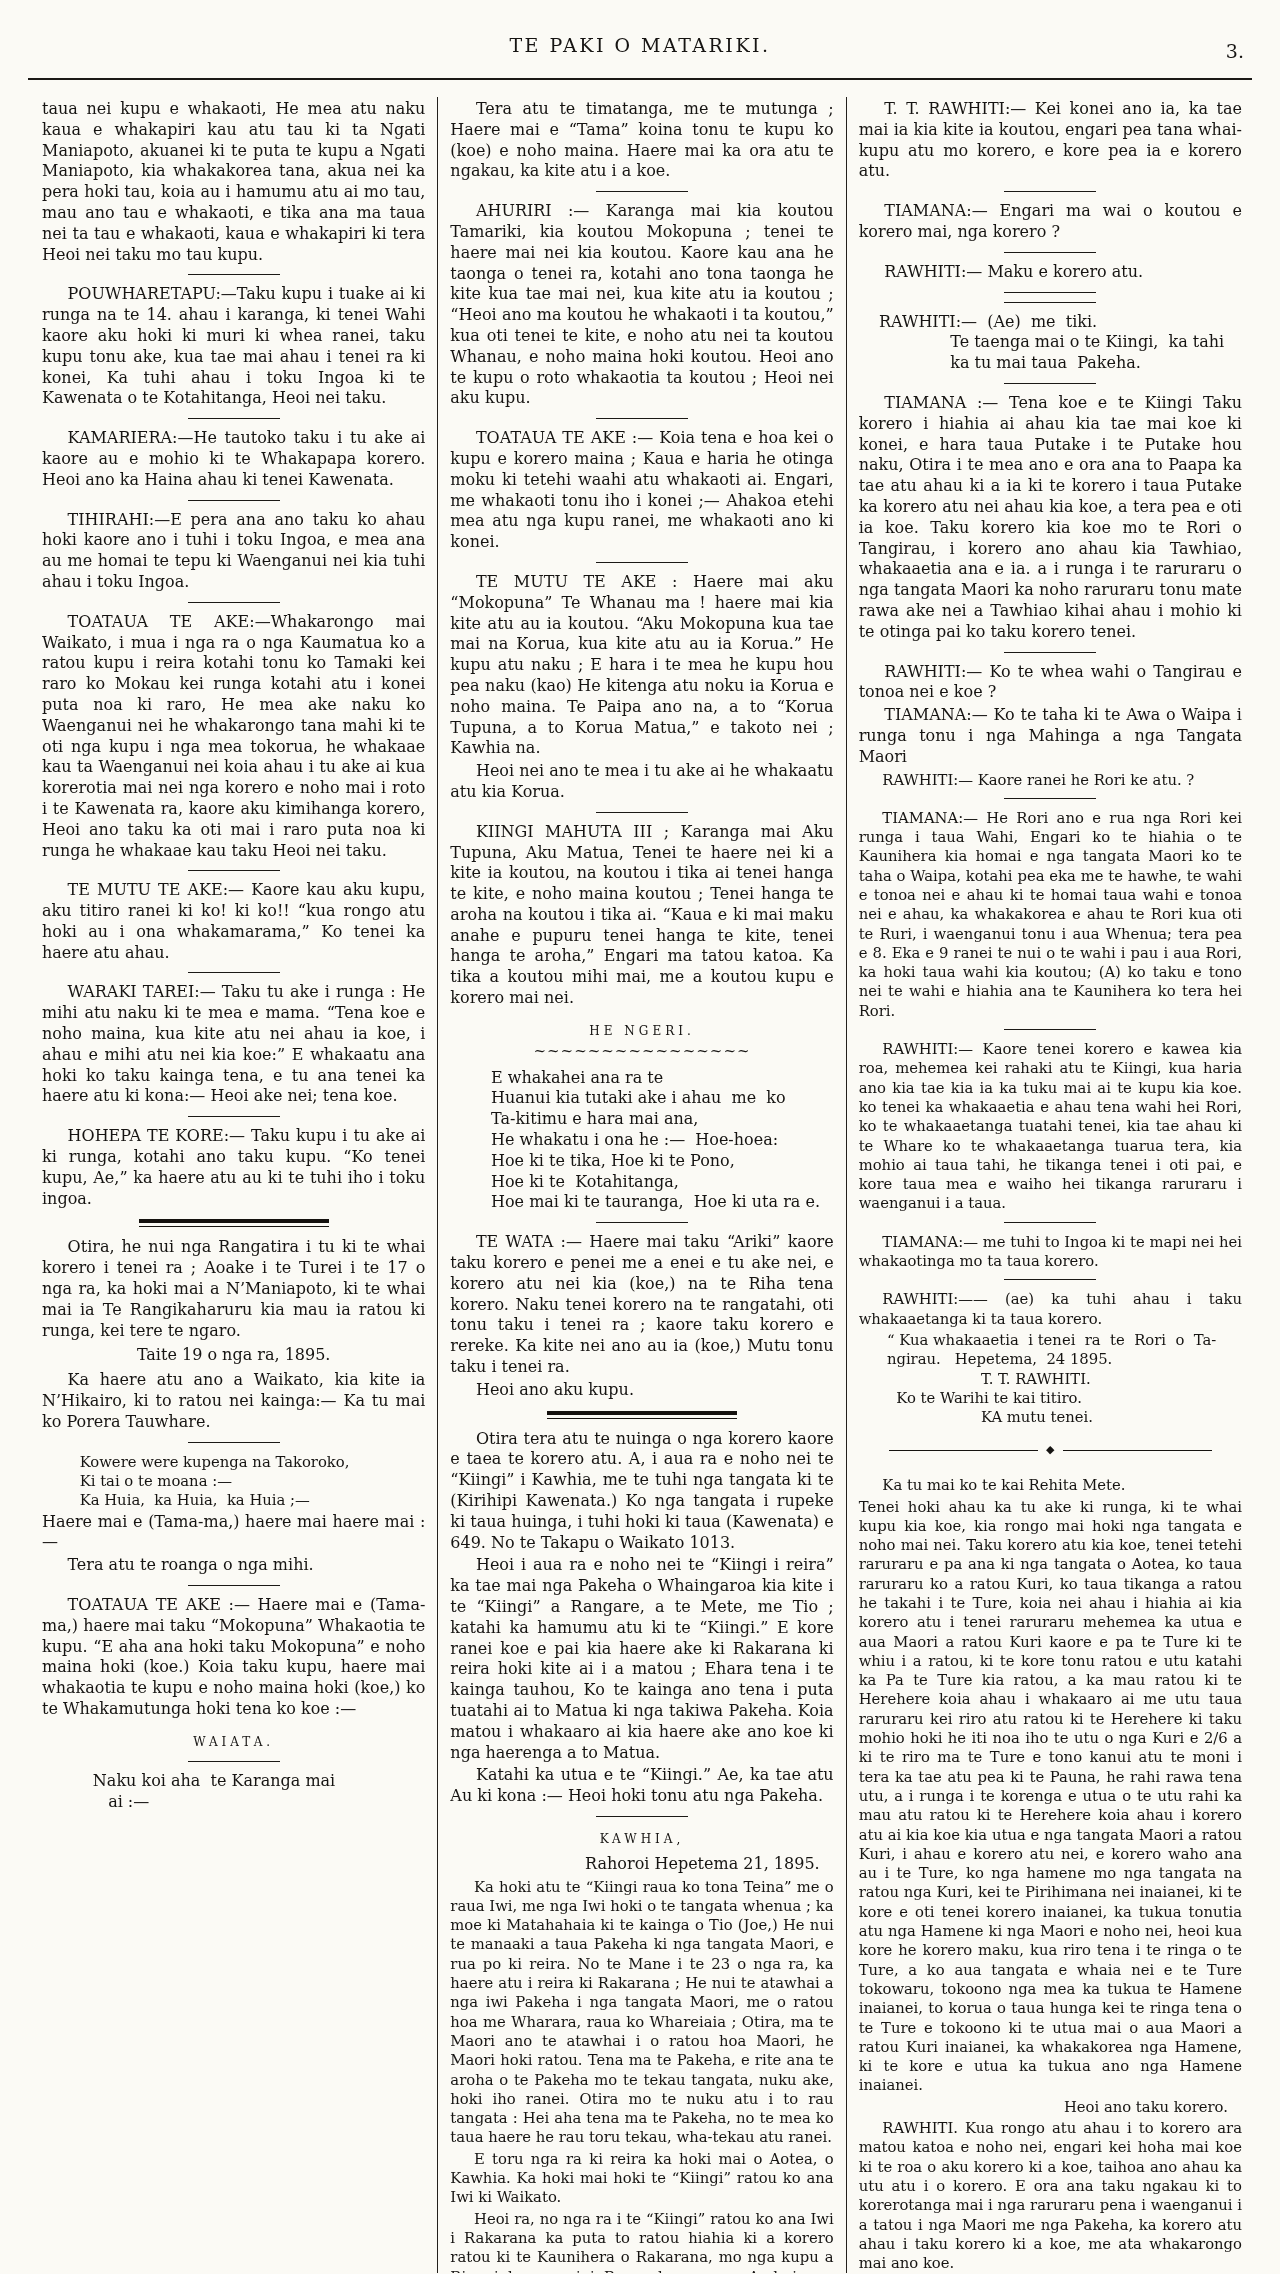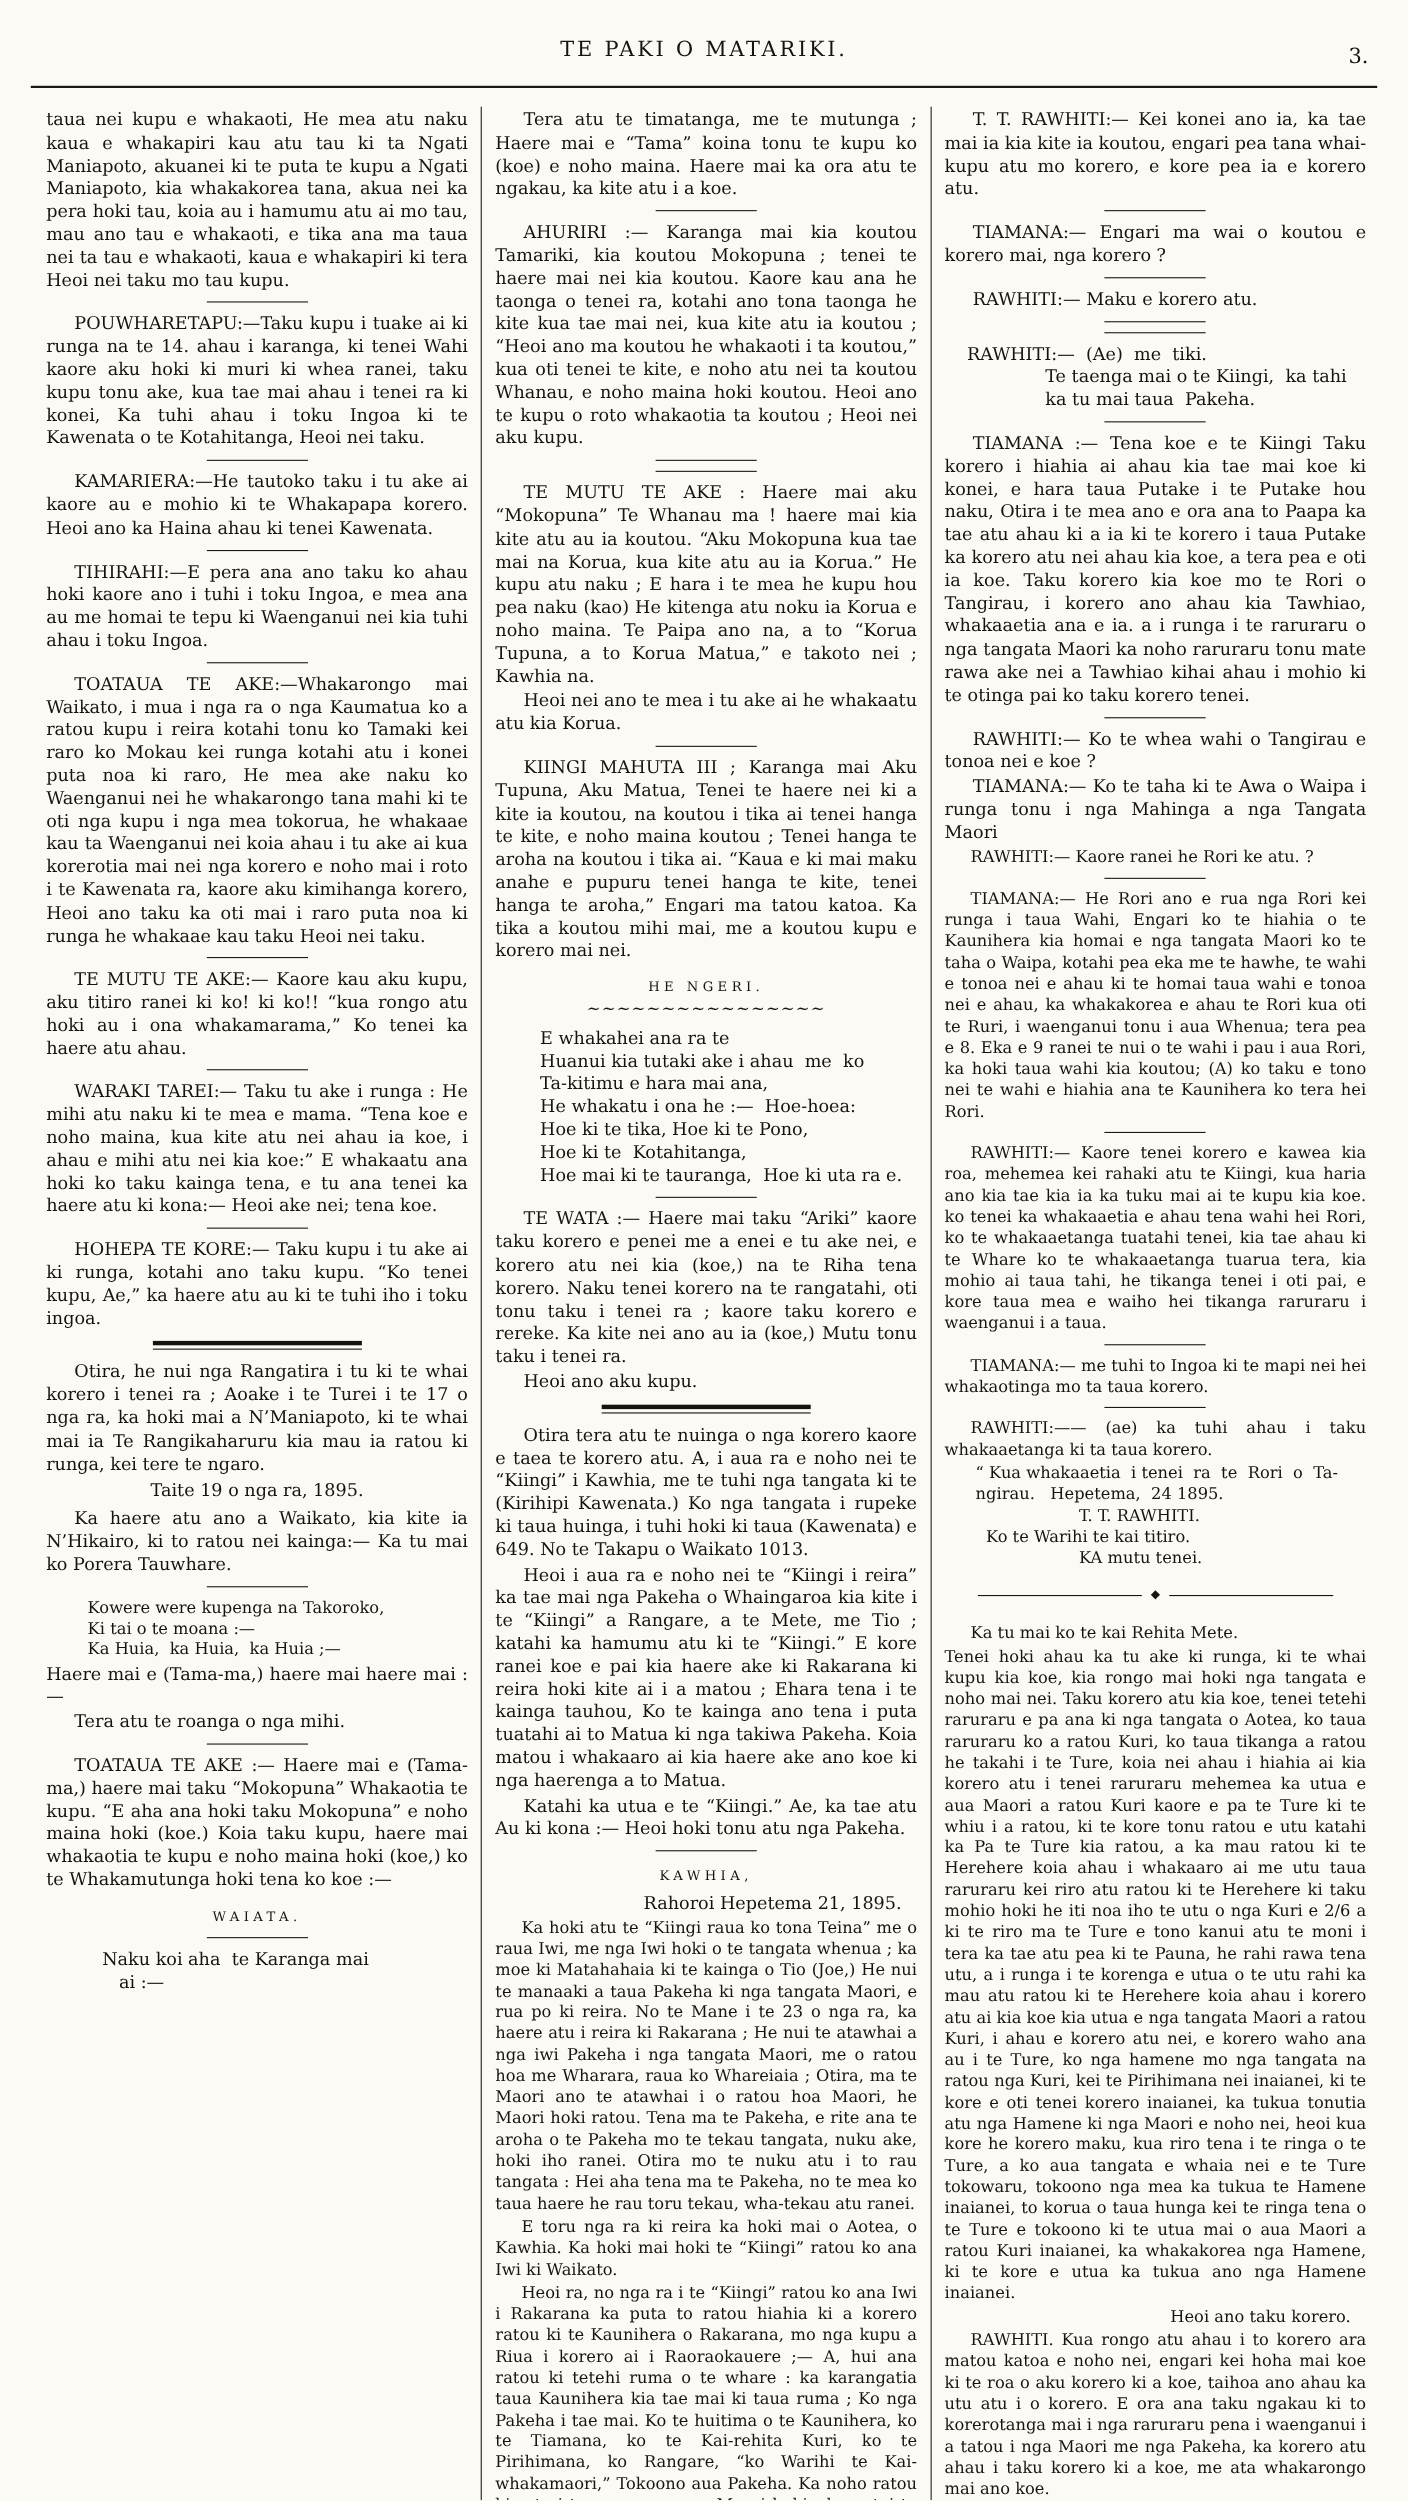--- a/index.html
+++ b/index.html
@@ -132,20 +132,21 @@
         <div class="blk heading">WAIATA.</div>
         <div class="blk rule"></div>
         <div class="blk verse">          Naku koi aha  te Karanga mai
              ai :—</div>
       </div>
     <div class="col c2">
         <div class="blk para">Tera atu te timatanga, me te mutunga ; Haere mai e “Tama” koina tonu te kupu ko (koe) e noho maina.   Haere mai ka ora atu te ngakau, ka kite atu  i a koe.</div>
         <div class="blk rule"></div>
         <div class="blk para">AHURIRI :—  Karanga mai kia koutou Tamariki, kia koutou Mokopuna ;  tenei te haere mai nei kia koutou.  Kaore kau ana he taonga o tenei ra, kotahi ano tona taonga he kite kua tae mai nei, kua kite atu ia koutou ;  “Heoi ano ma koutou he whakaoti i ta koutou,” kua oti tenei te kite, e noho atu nei ta koutou Whanau, e noho maina hoki koutou.   Heoi ano te kupu o roto whakaotia ta koutou ;  Heoi nei aku kupu.</div>
         <div class="blk rule"></div>
+        <div class="blk para">TOATAUA TE AKE :—  Koia tena e hoa kei o kupu e korero maina ;  Kaua e haria he otinga moku ki tetehi waahi atu whakaoti ai.   Engari, me whakaoti tonu iho i konei ;—  Ahakoa etehi mea atu nga kupu ranei, me whakaoti ano ki konei.</div>
         <div class="blk rule"></div>
         <div class="blk para">TE MUTU TE AKE :  Haere mai aku “Mokopuna”  Te Whanau ma !  haere mai  kia kite atu au ia koutou.  “Aku Mokopuna kua tae mai na Korua, kua kite atu au ia Korua.”   He kupu atu naku ;  E hara i te mea he kupu hou pea naku (kao)  He kitenga atu noku ia Korua e noho maina.   Te Paipa ano na,  a to “Korua Tupuna, a to Korua Matua,” e takoto nei ;  Kawhia na.</div>
         <div class="blk para">Heoi nei ano te mea i tu ake ai he whakaatu atu kia Korua.</div>
         <div class="blk rule"></div>
         <div class="blk para">KIINGI MAHUTA III ;  Karanga mai Aku Tupuna, Aku Matua,  Tenei te haere nei ki a kite ia koutou,  na koutou i tika ai tenei hanga te kite, e noho maina koutou ;  Tenei hanga te aroha na koutou i tika ai.   “Kaua e ki mai maku anahe e pupuru tenei hanga te kite,  tenei hanga te aroha,”  Engari ma tatou katoa.   Ka tika a koutou mihi mai, me a koutou kupu e korero mai nei.</div>
         <div class="blk heading">HE NGERI.</div>
         <div class="blk wavy">~~~~~~~~~~~~~~~~</div>
         <div class="blk verse">        E whakahei ana ra te
         Huanui kia tutaki ake i ahau  me  ko
         Ta-kitimu e hara mai ana,

